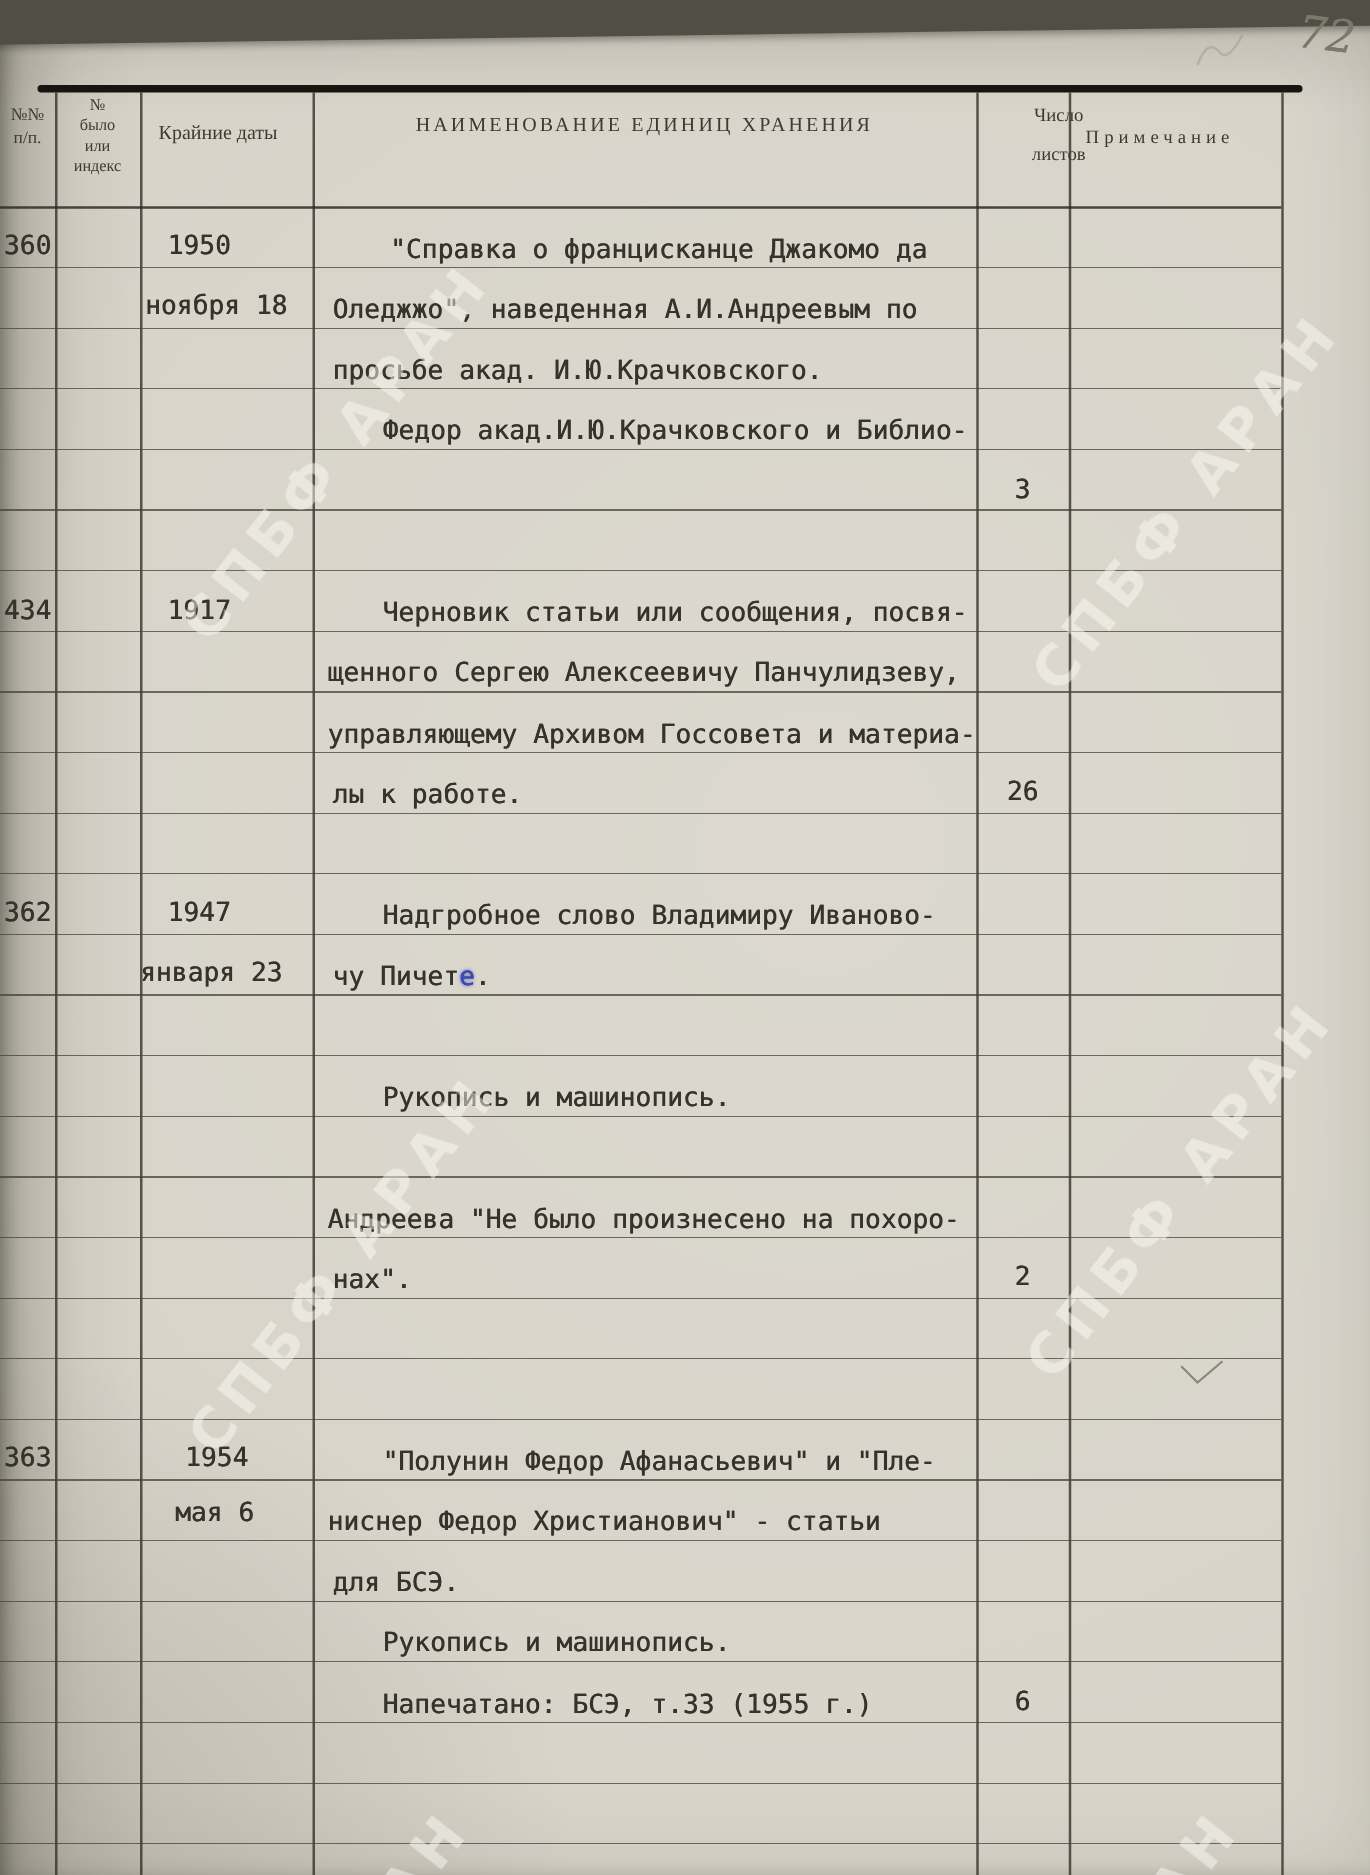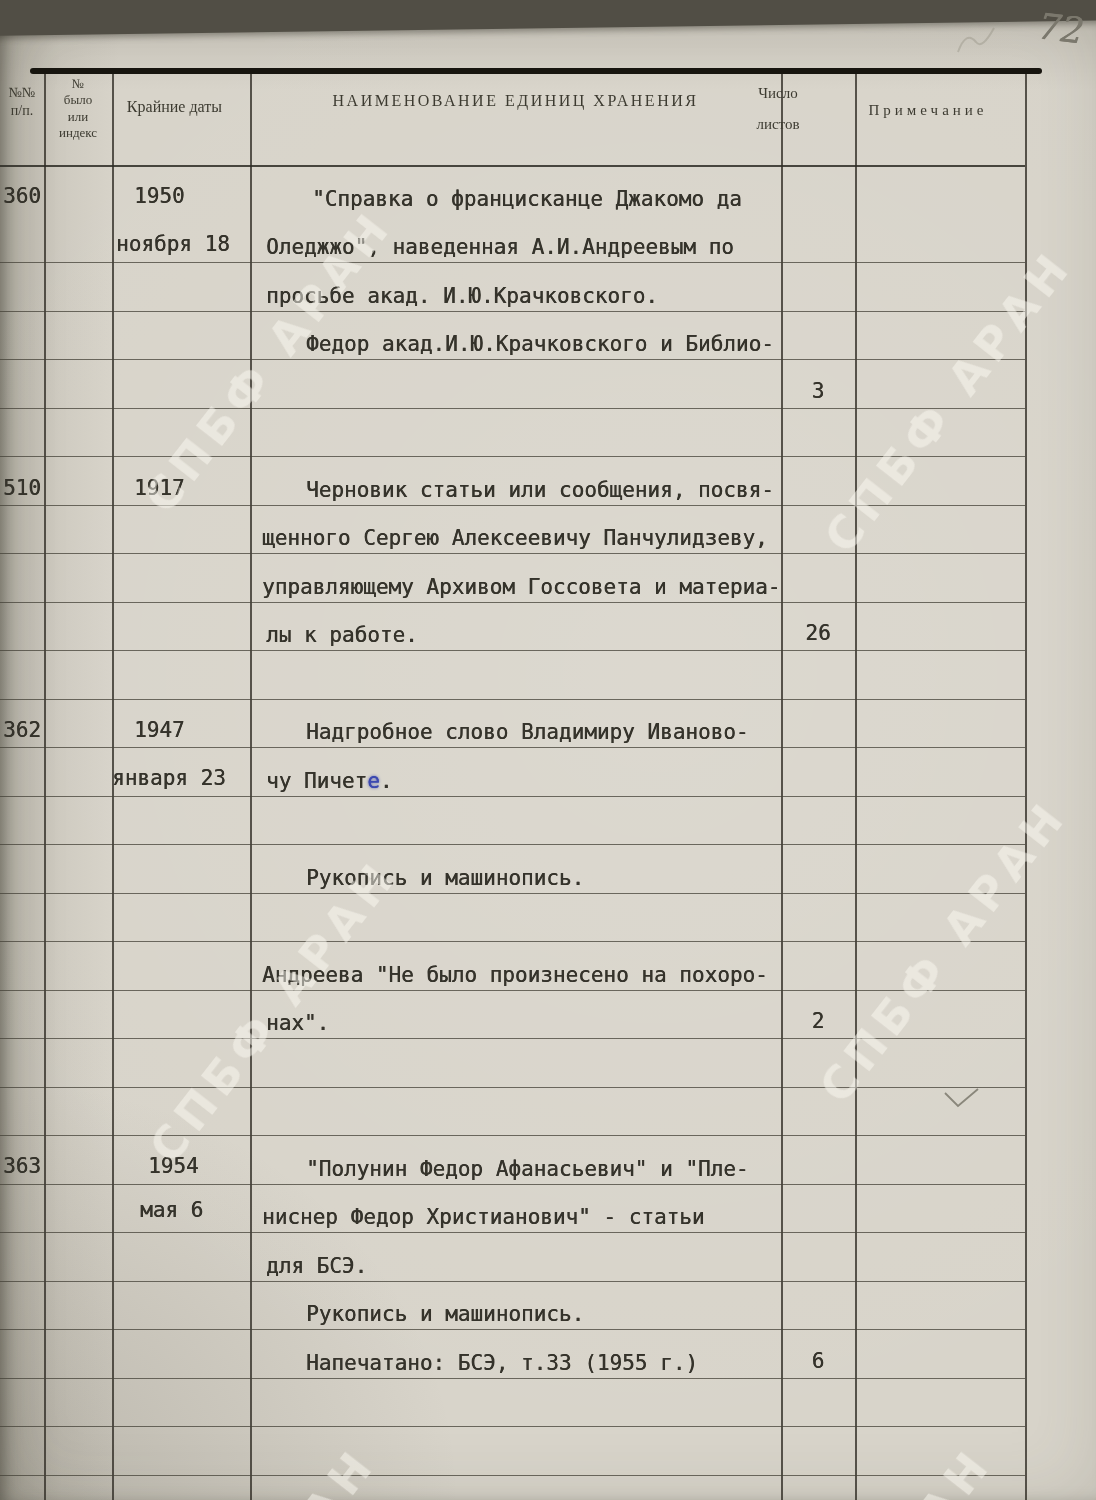--- a/index.html
+++ b/index.html
@@ -23,21 +23,21 @@
   .grid{position:absolute;left:0;top:165.5px;width:1025px;height:1310px;pointer-events:none;
         background:repeating-linear-gradient(to bottom, rgba(0,0,0,0) 0px, rgba(0,0,0,0) 47.5px,
                    rgba(68,65,55,.75) 47.5px, rgba(68,65,55,.75) 48.5px);}
   
   .hp{position:absolute;color:#3d3b31;font-family:"Liberation Serif",serif;text-align:center;}
   .hp div{line-height:1.25;}
   .h-num{left:0;top:84px;width:44px;font-size:14px;}
   .h-idx{left:44px;top:76px;width:68px;font-size:13px;}
   .h-dates{left:112px;top:98px;width:110px;font-size:16px;text-align:right;}
   .h-title{left:250px;top:92px;width:531px;font-size:16px;letter-spacing:2.5px;}
-  .h-sheets{left:747px;top:84px;width:62px;font-size:15px;}
+  .h-sheets{left:816px;top:84px;width:62px;font-size:15px;}
   .h-sheets div{margin-bottom:12px;}
   .h-note{left:855px;top:102px;width:146px;font-size:15px;letter-spacing:4px;}
   
   .t{position:absolute;height:28px;line-height:28px;font-size:21px;color:#35332b;
      white-space:nowrap;text-shadow:0.4px 0 currentColor;}
   .cnum{left:0;width:44px;text-align:center;}
   .csheet{left:781px;width:74px;text-align:center;}
   .ink{color:#3c49b0;text-shadow:0 0 3px rgba(60,73,176,.95),0.4px 0 currentColor;}
   
   .page-num{position:absolute;left:1038px;top:8px;font-family:"DejaVu Serif",serif;font-style:italic;
@@ -83,21 +83,21 @@
 
   <div class="t cnum" style="top:182px">360</div>
   <div class="t" style="left:134px;top:182px">1950</div>
   <div class="t" style="left:116px;top:230px">ноября 18</div>
   <div class="t" style="left:312px;top:185px">"Справка о францисканце Джакомо да</div>
   <div class="t" style="left:266px;top:233px">Оледжжо", наведенная А.И.Андреевым по</div>
   <div class="t" style="left:266px;top:282px">просьбе акад. И.Ю.Крачковского.</div>
   <div class="t" style="left:306px;top:330px">Федор акад.И.Ю.Крачковского и Библио-</div>
   <div class="t csheet" style="top:377px">3</div>
 
-  <div class="t cnum" style="top:474px">510</div>
+  <div class="t cnum" style="top:474px">434</div>
   <div class="t" style="left:134px;top:474px">1917</div>
   <div class="t" style="left:306px;top:476px">Черновик статьи или сообщения, посвя-</div>
   <div class="t" style="left:262px;top:524px">щенного Сергею Алексеевичу Панчулидзеву,</div>
   <div class="t" style="left:262px;top:573px">управляющему Архивом Госсовета и материа-</div>
   <div class="t" style="left:266px;top:621px">лы к работе.</div>
   <div class="t csheet" style="top:619px">26</div>
 
   <div class="t cnum" style="top:716px">362</div>
   <div class="t" style="left:134px;top:716px">1947</div>
   <div class="t" style="left:112px;top:764px">января 23</div>

